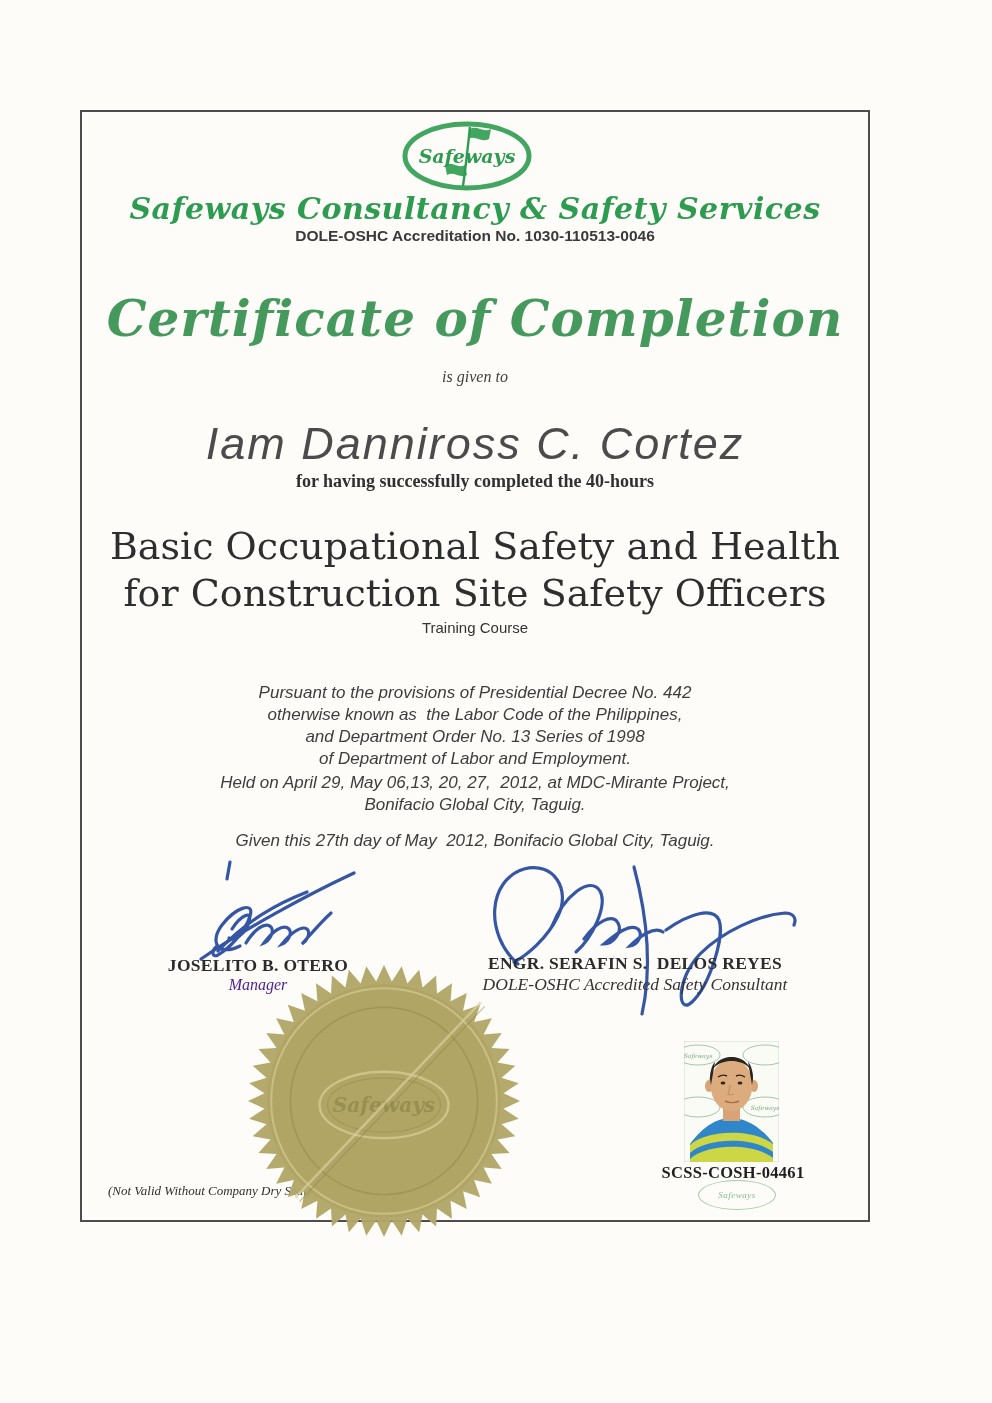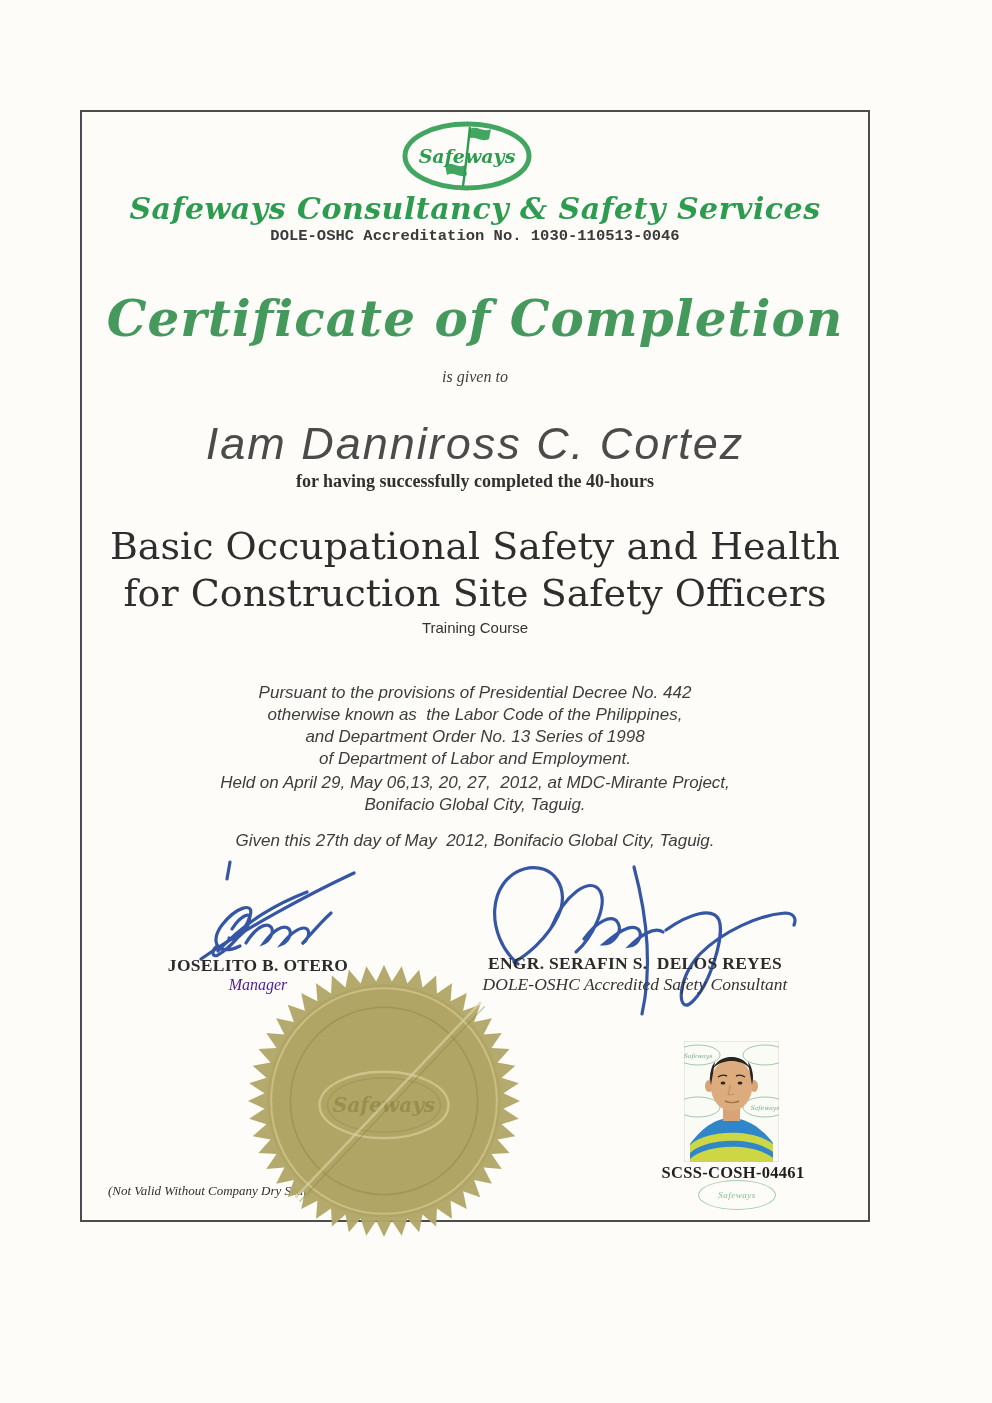--- a/index.html
+++ b/index.html
@@ -27,21 +27,21 @@
   .pre { white-space:pre; }
 
   .org-name {
     top:191px;
     font-family:"DejaVu Serif","Liberation Serif",serif;
     font-style:italic; font-weight:bold;
     font-size:30px; color:#2e9c50; letter-spacing:.5px;
   }
   .accreditation {
     top:227px;
-    font-family:Liberation Mono, monospace;
+    font-family:Liberation Sans, sans-serif;
     font-weight:bold; font-size:15.5px; color:#3a3a3a;
   }
   .cert-title {
     top:289px;
     font-family:"DejaVu Serif","Liberation Serif",serif;
     font-style:italic; font-weight:600;
     font-size:50px; color:#45995c; letter-spacing:1px;
   }
   .given-to {
     top:368px;

